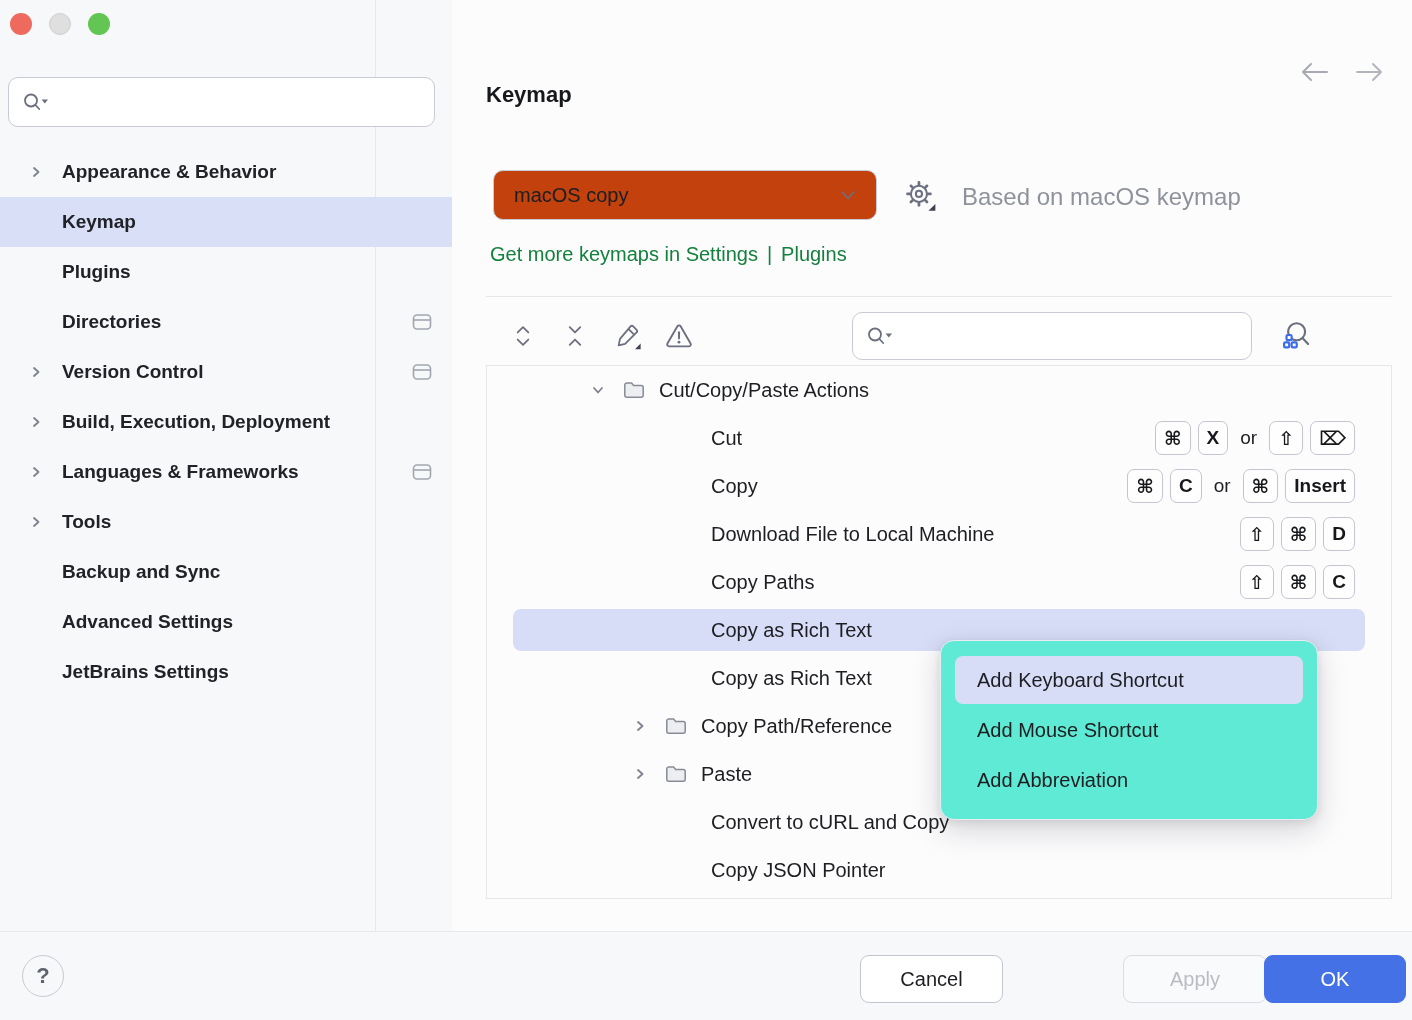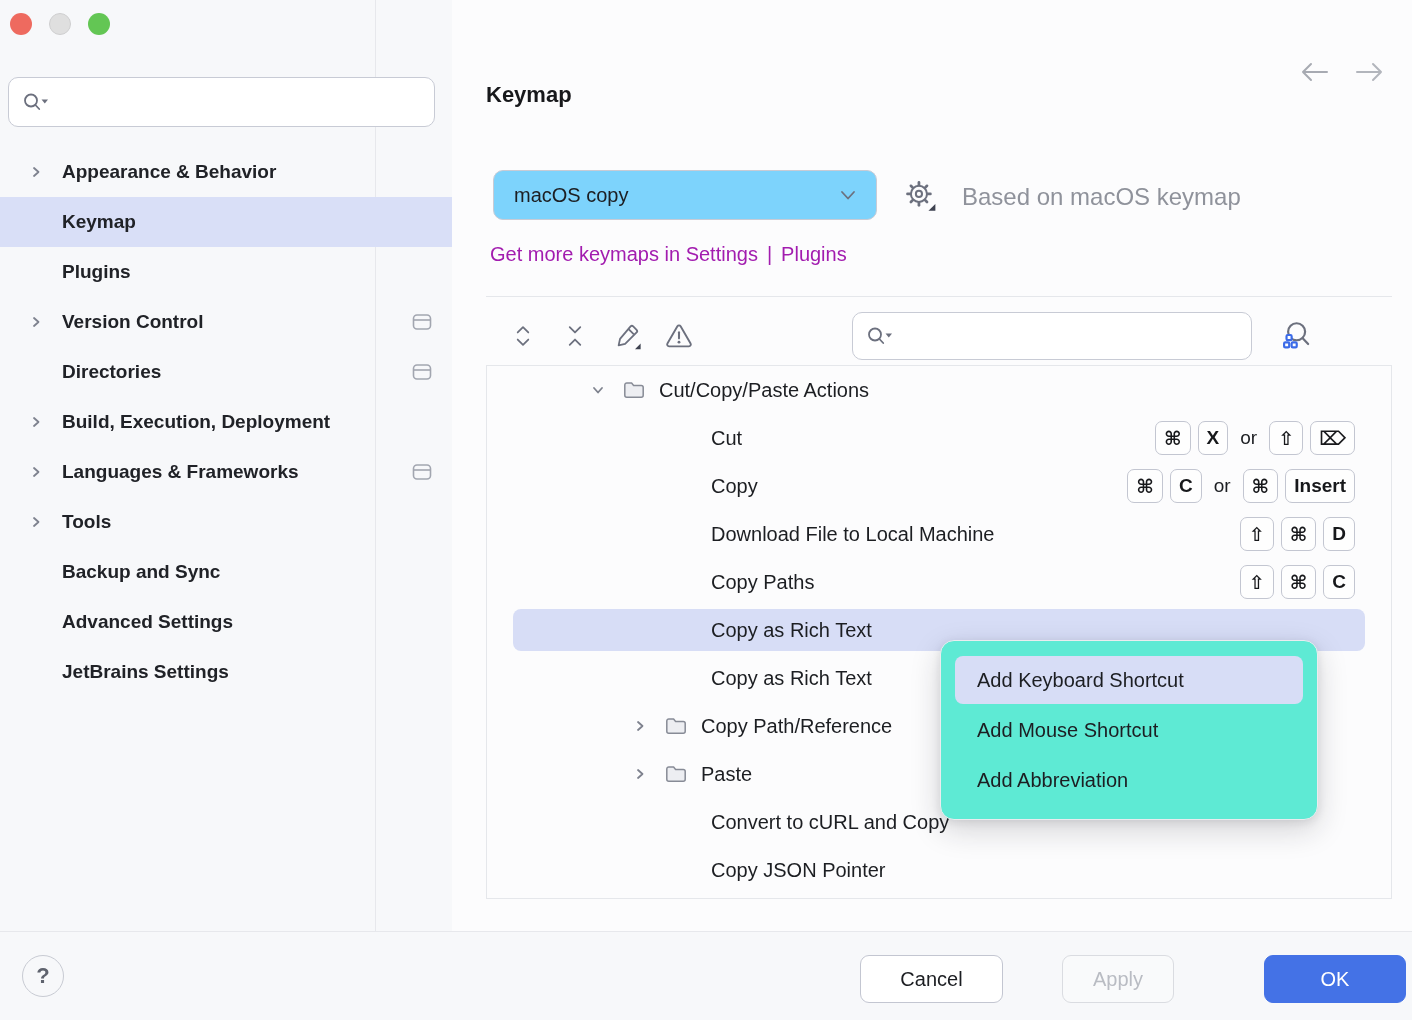--- a/index.html
+++ b/index.html
@@ -24,25 +24,25 @@
   .side-chevron{position:absolute;left:26px;width:20px;height:20px;display:flex;align-items:center;justify-content:center;}
   .side-label{margin-left:62px;font-size:19px;font-weight:700;color:#202227;}
   .side-badge{position:absolute;right:20px;top:50%;transform:translateY(-50%);display:flex;}
 
   
   .content{position:absolute;left:452px;top:0;right:0;bottom:89px;background:#FCFCFD;}
   .page-title{position:absolute;left:486px;top:82px;font-size:22px;font-weight:700;color:#17181B;}
   .nav-arrows{position:absolute;top:58px;right:28px;display:flex;gap:24px;}
   .nav-arrows .arr{width:30px;height:28px;display:flex;align-items:center;justify-content:center;cursor:pointer;}
 
-  .keymap-select{position:absolute;left:493px;top:170px;width:384px;height:50px;background:#7dd3fc;border:1px solid #C8CBD5;border-radius:10px;box-sizing:border-box;display:flex;align-items:center;padding:0 20px;cursor:pointer;}
+  .keymap-select{position:absolute;left:493px;top:170px;width:384px;height:50px;background:#c2410c;border:1px solid #C8CBD5;border-radius:10px;box-sizing:border-box;display:flex;align-items:center;padding:0 20px;cursor:pointer;}
   .keymap-select .val{font-size:20px;color:#1C1E22;flex:1;}
   .gear-btn{position:absolute;left:901px;top:177px;width:38px;height:38px;display:flex;align-items:center;justify-content:center;cursor:pointer;}
   .based-on{position:absolute;left:962px;top:183px;font-size:24px;color:#8F929B;}
-  .get-more{position:absolute;left:490px;top:243px;font-size:20px;color:#a21caf;display:flex;gap:9px;}
+  .get-more{position:absolute;left:490px;top:243px;font-size:20px;color:#15803d;display:flex;gap:9px;}
   .get-more .lnk{cursor:pointer;}
 
   .tb-sep{position:absolute;left:486px;top:296px;width:906px;height:1px;background:#E5E7EB;}
   .toolbar-icons{position:absolute;left:505px;top:312px;display:flex;gap:16px;}
   .tb-icon{width:36px;height:48px;display:flex;align-items:center;justify-content:center;cursor:pointer;}
   .tb-search{position:absolute;left:852px;top:312px;width:400px;height:48px;background:#FFFFFF;border:1px solid #C8CBD5;border-radius:10px;box-sizing:border-box;display:flex;align-items:center;padding:0 14px;}
   .tb-search input{border:none;outline:none;flex:1;font-size:18px;background:transparent;margin-left:8px;font-family:inherit;}
   .find-shortcut{position:absolute;left:1276px;top:316px;width:40px;height:40px;display:flex;align-items:center;justify-content:center;cursor:pointer;}
 
   
@@ -63,21 +63,21 @@
   .ctx{position:absolute;left:940px;top:640px;width:378px;padding:14px 0;background:#5eead4;border:1px solid #EBECEF;border-radius:14px;box-shadow:0 10px 30px rgba(25,28,40,.18),0 2px 8px rgba(25,28,40,.10);box-sizing:border-box;z-index:10;}
   .ctx-item{height:50px;display:flex;align-items:center;padding:0 22px;margin:0 0;position:relative;font-size:20px;color:#1C1E22;cursor:pointer;}
   .ctx-item .ctx-label{margin-left:14px;z-index:1;}
   .ctx-item.selected::before{content:"";position:absolute;left:14px;right:14px;top:1px;bottom:1px;background:#D7DDF6;border-radius:8px;}
 
   
   .footer{position:absolute;left:0;right:0;bottom:0;height:89px;background:#F7F8FA;border-top:1px solid #E7E8EC;box-sizing:border-box;}
   .help-btn{position:absolute;left:22px;top:23px;width:42px;height:42px;border:1.5px solid #C8CBD3;border-radius:50%;box-sizing:border-box;display:flex;align-items:center;justify-content:center;font-size:22px;font-weight:600;color:#5F636E;cursor:pointer;}
   .btn{position:absolute;top:23px;height:48px;border-radius:9px;font-size:20px;display:flex;align-items:center;justify-content:center;box-sizing:border-box;cursor:pointer;font-family:inherit;}
   .btn.cancel{left:860px;width:143px;background:#FFFFFF;border:1px solid #C3C6D1;color:#1C1E22;}
-  .btn.apply{left:1062px;width:112px;background:#F9FAFB;border:1px solid #DADCE1;color:#B9BCC3;cursor:default;}
+  .btn.apply{left:1123px;width:144px;background:#F9FAFB;border:1px solid #DADCE1;color:#B9BCC3;cursor:default;}
   .btn.ok{left:1264px;width:142px;background:#4472E6;border:1px solid #4472E6;color:#FFFFFF;font-weight:400;}
 </style>
 </head>
 <body>
 
 <div class="app">
 
   <div class="traffic">
     <div class="light red"></div>
     <div class="light gray"></div>
@@ -103,35 +103,35 @@
           </span>
           <span class="side-label">Appearance &amp; Behavior</span>
         </div>
         <div class="side-row selected">
           <span class="side-label">Keymap</span>
         </div>
         <div class="side-row">
           <span class="side-label">Plugins</span>
         </div>
         <div class="side-row">
-          <span class="side-chevron">
-            <svg width="14" height="14" viewBox="0 0 14 14">
-              <path d="M5 3 L9.5 7 L5 11" fill="none" stroke="#7E828E" stroke-width="1.8" stroke-linecap="round" stroke-linejoin="round"></path>
-            </svg>
-          </span>
-          <span class="side-label">Version Control</span>
+          <span class="side-label">Directories</span>
           <span class="side-badge">
             <svg width="20" height="18" viewBox="0 0 20 18">
               <rect x="1.5" y="2" width="17" height="14" rx="3.5" fill="none" stroke="#A2A6B0" stroke-width="1.6"></rect>
               <line x1="1.5" y1="7" x2="18.5" y2="7" stroke="#A2A6B0" stroke-width="1.6"></line>
             </svg>
           </span>
         </div>
         <div class="side-row">
-          <span class="side-label">Directories</span>
+          <span class="side-chevron">
+            <svg width="14" height="14" viewBox="0 0 14 14">
+              <path d="M5 3 L9.5 7 L5 11" fill="none" stroke="#7E828E" stroke-width="1.8" stroke-linecap="round" stroke-linejoin="round"></path>
+            </svg>
+          </span>
+          <span class="side-label">Version Control</span>
           <span class="side-badge">
             <svg width="20" height="18" viewBox="0 0 20 18">
               <rect x="1.5" y="2" width="17" height="14" rx="3.5" fill="none" stroke="#A2A6B0" stroke-width="1.6"></rect>
               <line x1="1.5" y1="7" x2="18.5" y2="7" stroke="#A2A6B0" stroke-width="1.6"></line>
             </svg>
           </span>
         </div>
         <div class="side-row">
           <span class="side-chevron">
             <svg width="14" height="14" viewBox="0 0 14 14">

